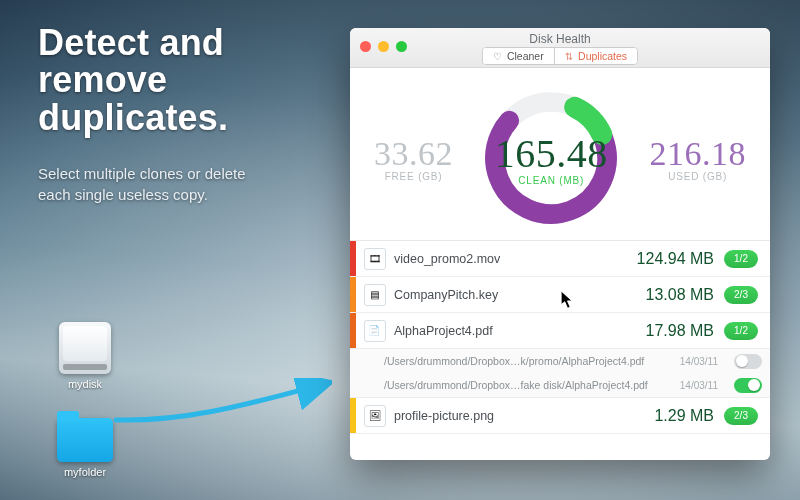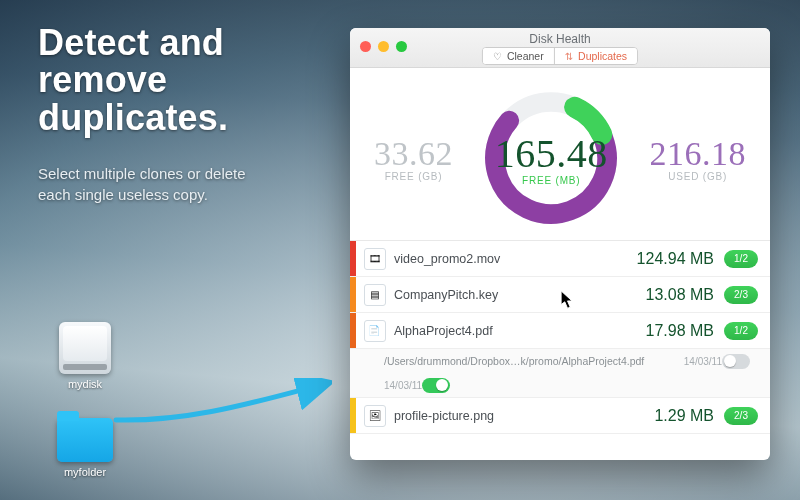--- a/index.html
+++ b/index.html
@@ -49,21 +49,21 @@
   .list{border-top:1px solid #e8e8e8}
   .row{display:flex;align-items:center;height:36px;padding-right:12px;border-bottom:1px solid #eee;position:relative}
   .bar{width:6px;height:100%;flex:none}
   .bar.red{background:#e43b2e}.bar.org{background:#f58a1f}.bar.drk{background:#e8651c}.bar.yel{background:#f6c21b}
   .fico{width:22px;height:22px;margin:0 8px 0 8px;border-radius:3px;background:#fff;border:1px solid #d6dde3;display:flex;align-items:center;justify-content:center;font-size:10px}
   .fname{flex:1;font-size:12.5px;color:#4a4f54;white-space:nowrap;overflow:hidden;text-overflow:ellipsis}
   .fsize{font-size:16px;color:#14532d;margin-right:10px}
   .pill{height:18px;border-radius:9px;background:linear-gradient(#3fd25a,#2fb849);color:#fff;font-size:10px;padding:0 9px;display:flex;align-items:center;min-width:34px;justify-content:center}
   
   .paths{background:#fafafa;border-bottom:1px solid #eee}
-  .path{display:flex;align-items:center;height:24px;padding-left:34px;padding-right:20px;gap:0;font-size:10.5px;color:#8a9094}
+  .path{display:flex;align-items:center;height:24px;padding-left:34px;padding-right:8px;gap:16px;font-size:10.5px;color:#8a9094}
   .path .p{flex:1;white-space:nowrap;overflow:hidden;text-overflow:ellipsis}
   .path .date{font-size:10px;color:#a6acb0}
   .switch{width:28px;height:15px;border-radius:8px;background:#d6dadd;position:relative;flex:none}
   .switch::after{content:"";position:absolute;top:1.5px;left:2px;width:12px;height:12px;border-radius:50%;background:#fff;box-shadow:0 1px 1px rgba(0,0,0,.25)}
   .switch.on{background:#34c85a}
   .switch.on::after{left:auto;right:2px}
   
   .cursor{position:absolute;width:15px;height:20px;pointer-events:none}
 </style>
 </head>
@@ -120,21 +120,21 @@
       <div class="unit">FREE (GB)</div>
     </div>
     <div class="donut-wrap">
       <svg viewBox="0 0 100 100">
         <circle cx="50" cy="50" r="40" fill="none" stroke="#eef0f2" stroke-width="14"></circle>
         <circle cx="50" cy="50" r="40" fill="none" stroke="#8d3fa3" stroke-width="14" stroke-dasharray="200 251" transform="rotate(-65 50 50)" stroke-linecap="round"></circle>
         <circle cx="50" cy="50" r="40" fill="none" stroke="#3fd25a" stroke-width="15" stroke-dasharray="28 251" transform="rotate(-65 50 50)" stroke-linecap="round"></circle>
       </svg>
       <div class="donut-center metric center">
         <div class="num">165.48</div>
-        <div class="unit">FREE (MB)</div>
+        <div class="unit">CLEAN (MB)</div>
       </div>
     </div>
     <div class="metric side">
       <div class="num" style="color:#9b6fb9">216.18</div>
       <div class="unit">USED (GB)</div>
     </div>
   </div>
 
   <div class="list">
     <div class="row">
@@ -160,20 +160,21 @@
       <div class="fsize">17.98 MB</div>
       <div class="pill">1/2</div>
     </div>
     <div class="paths">
       <div class="path">
         <div class="p">/Users/drummond/Dropbox…k/promo/AlphaProject4.pdf</div>
         <div class="date">14/03/11</div>
         <div class="switch"></div>
       </div>
       <div class="path">
+        <div class="p">/Users/drummond/Dropbox…fake disk/AlphaProject4.pdf</div>
         <div class="date">14/03/11</div>
         <div class="switch on"></div>
       </div>
     </div>
 
     <div class="row">
       <div class="bar yel"></div>
       <div class="fico">🖼</div>
       <div class="fname">profile-picture.png</div>
       <div class="fsize">1.29 MB</div>

